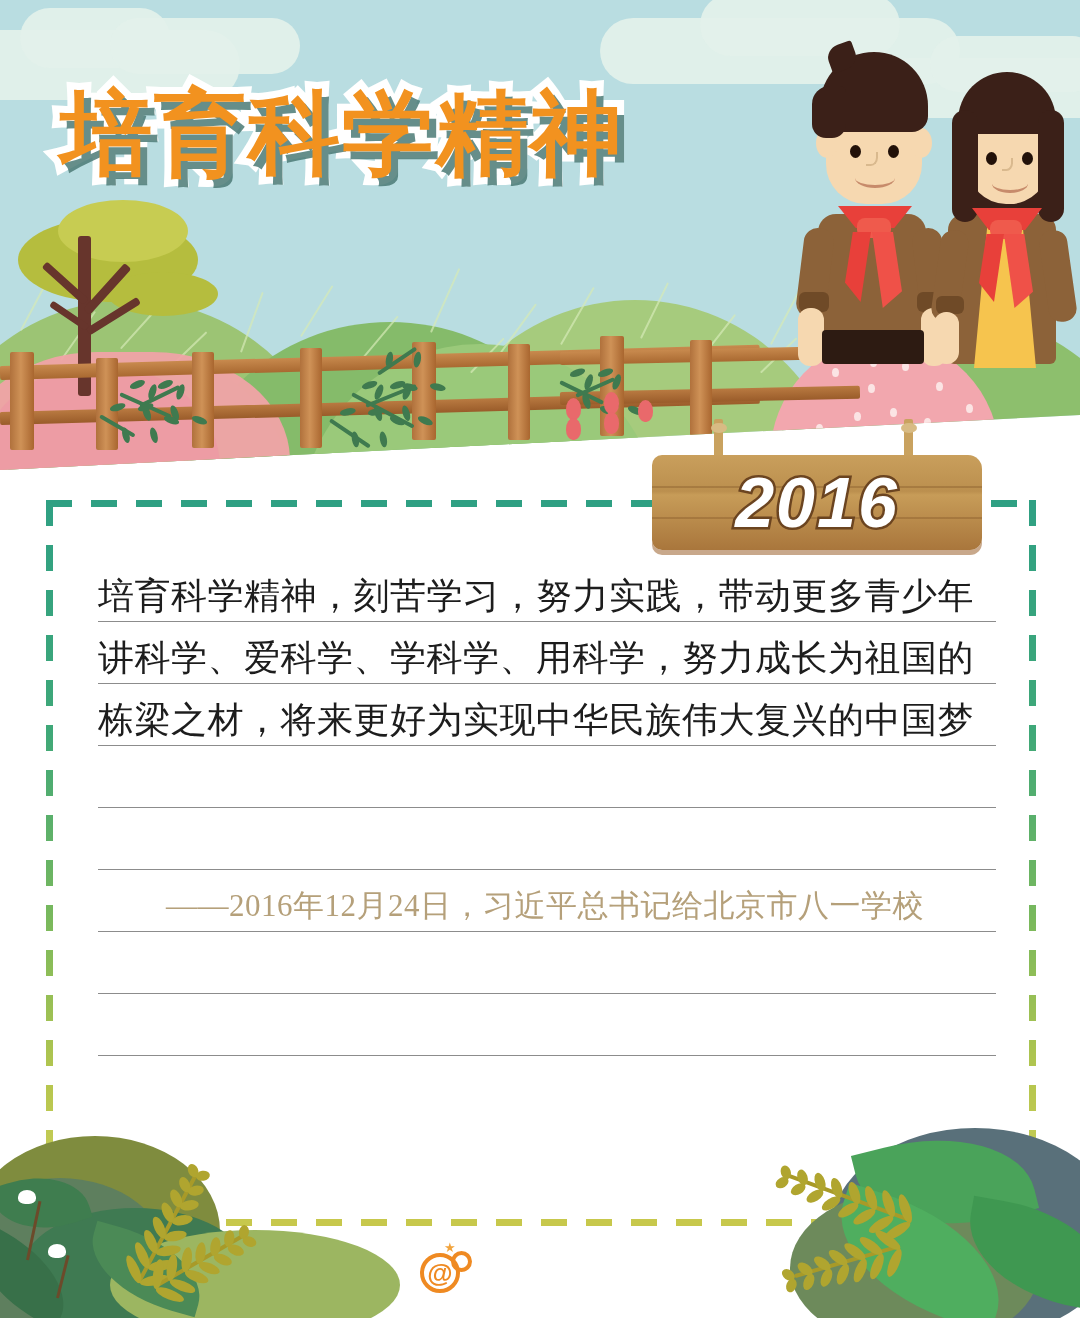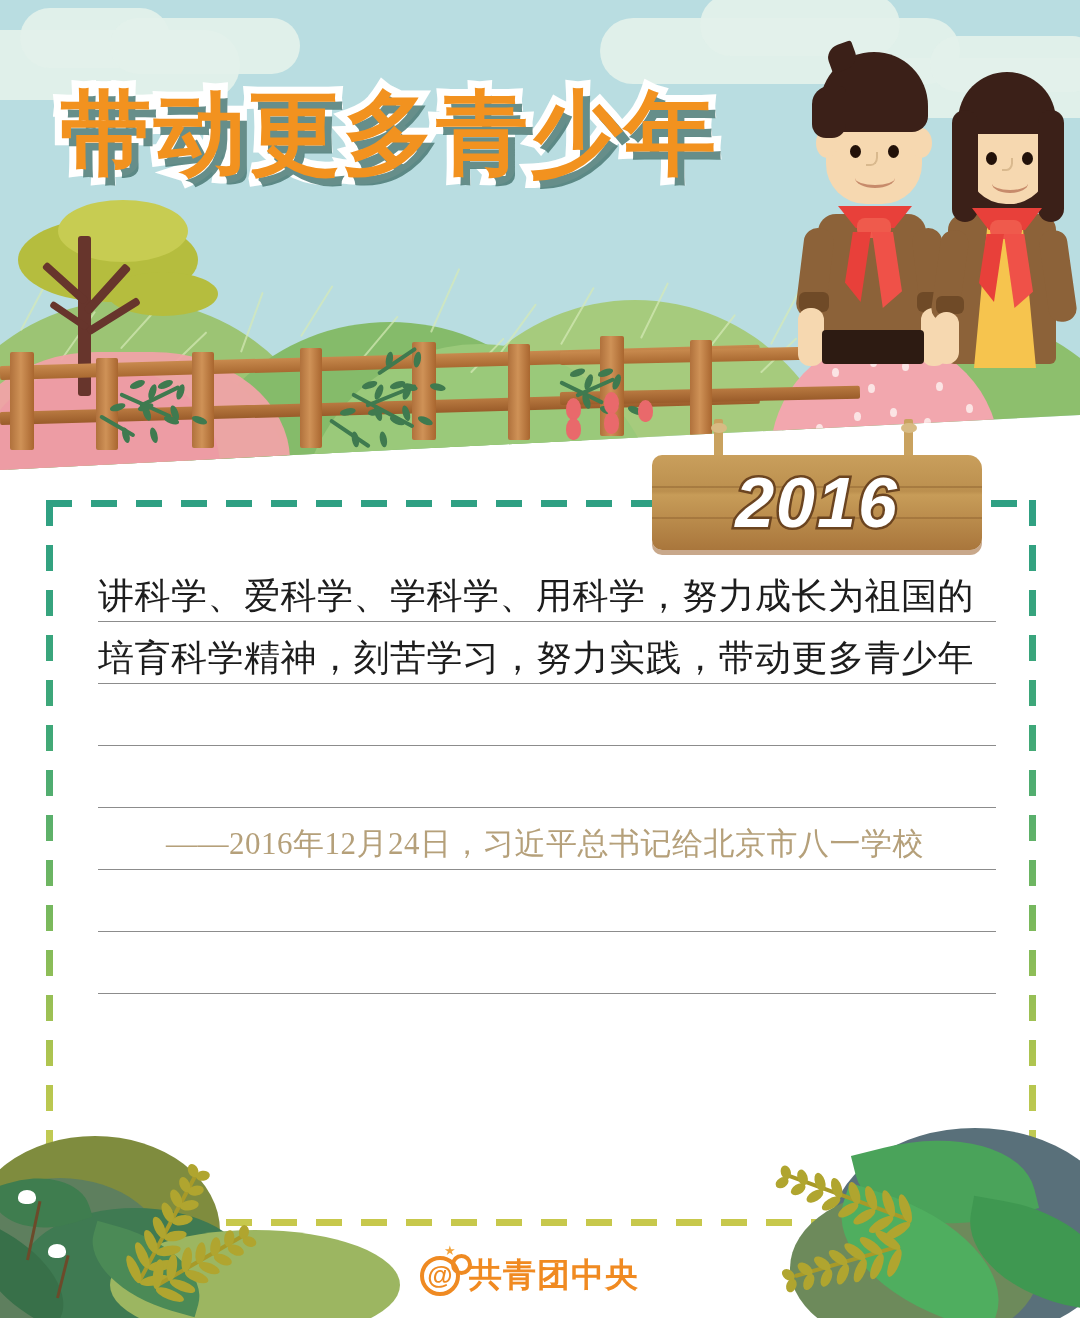--- a/index.html
+++ b/index.html
@@ -312,21 +312,21 @@
       <div style="position:absolute;left:1002px;top:158px;width:9px;height:11px;border-right:2px solid #d9b98e;border-bottom:2px solid #d9b98e;border-radius:0 0 60% 0;"></div>
       <div style="position:absolute;left:992px;top:174px;width:36px;height:16px;border-bottom:3px solid #c78b6b;border-radius:0 0 50% 50%;"></div>
 
       <div style="position:absolute;left:972px;top:208px;width:70px;height:22px;background:#e8403a;clip-path:polygon(0 0,100% 0,76% 100%,24% 100%);"></div>
       <div style="position:absolute;left:990px;top:220px;width:32px;height:19px;background:#ef5a4c;border-radius:8px;"></div>
       <div style="position:absolute;left:979px;top:234px;width:25px;height:68px;background:#e8403a;clip-path:polygon(30% 0,100% 0,60% 100%,0 72%);"></div>
       <div style="position:absolute;left:1004px;top:234px;width:29px;height:74px;background:#ef5148;clip-path:polygon(0 0,70% 0,100% 78%,36% 100%);"></div>
     </div>
   </div>
 
-  <div class="title t1">带动更多青少年</div>
+  <div class="title t1">培育科学精神</div>
 
   <div class="dframe">
     <div class="dl dtop"></div>
     <div class="dl dbot"></div>
     <div class="dl dleft"></div>
     <div class="dl dright"></div>
   </div>
 
   <div class="sign">
     <div class="strap s1">
@@ -337,24 +337,27 @@
       </div>
     <div class="board">
       <div class="plank" style="top:31px;"></div>
       <div class="plank" style="top:62px;"></div>
     </div>
     <div class="year">2016</div>
   </div>
 
   <div class="sheet">
     <div class="tline">
+        <span>培育科学精神，刻苦学习，努力实践，带动更多青少年</span>
+      </div>
+    <div class="tline">
         <span>讲科学、爱科学、学科学、用科学，努力成长为祖国的</span>
       </div>
     <div class="tline">
-        <span>培育科学精神，刻苦学习，努力实践，带动更多青少年</span>
+        <span>栋梁之材，将来更好为实现中华民族伟大复兴的中国梦</span>
       </div>
     <div class="tline">
         <span></span>
       </div>
     <div class="tline">
         <span></span>
       </div>
     <div class="tline attrib first">
         <span>——2016年12月24日，习近平总书记给北京市八一学校</span>
       </div>
@@ -460,16 +463,15 @@
         <div class="frondleaf" style="left: 84.2612px; top: 216.32px; width: 14px; transform: rotate(-144deg);"></div>
       </div>
   </div>
 
   <div class="logo">
     <div class="atmark">
       <span>@</span>
       <div class="bub"></div>
       <div class="star">★</div>
     </div>
-    <div class="logotext">共青团中央</div>
   </div>
 
 </div>
 
 </body></html>

